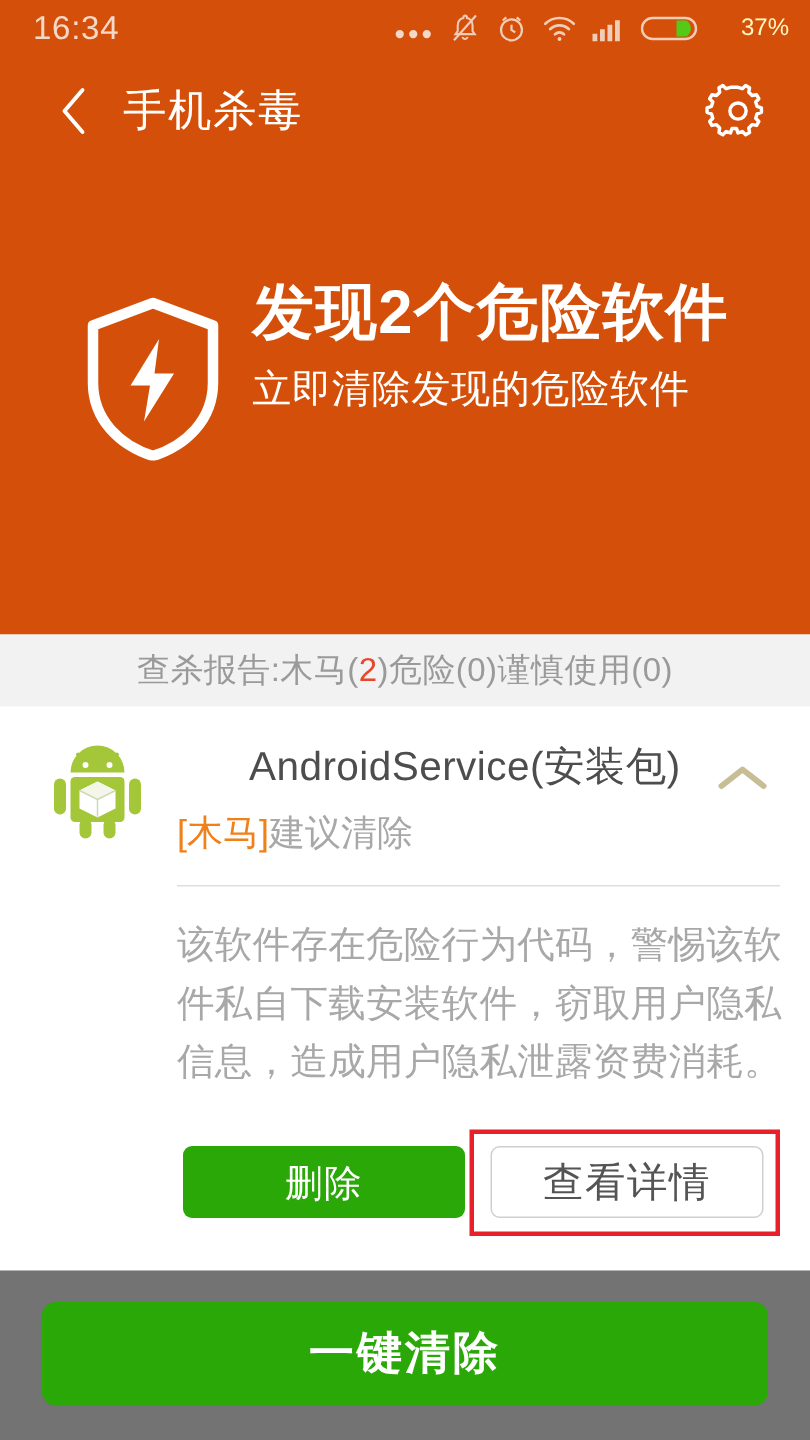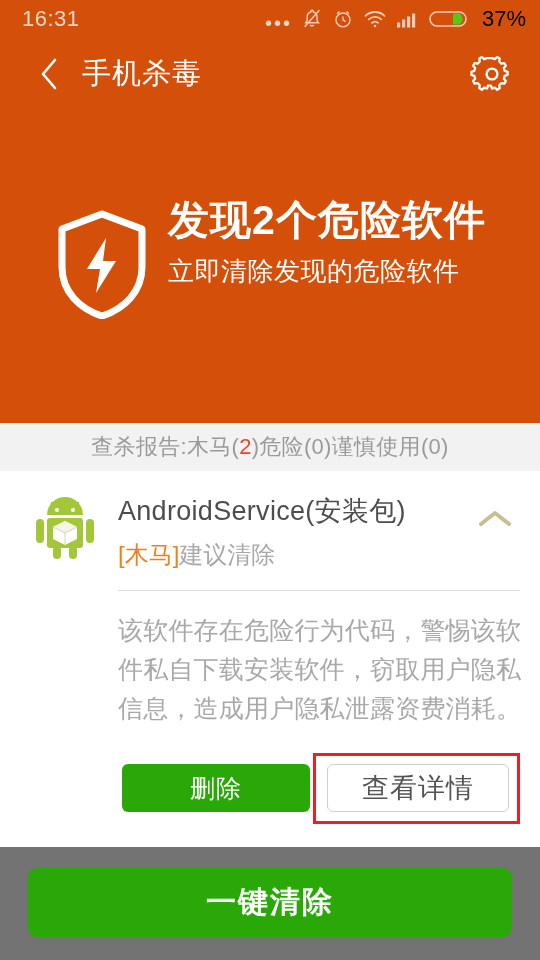--- a/index.html
+++ b/index.html
@@ -21,21 +21,21 @@
   .statusbar {
     position:absolute; left:0; top:0; width:540px; height:38px;
     display:flex; align-items:center; justify-content:space-between;
     padding:0 14px 0 22px;
   }
   .clock {
     color:#f4d8c8; font-size:22px; letter-spacing:0.5px;
   }
   .status-right { display:flex; align-items:center; gap:9px; }
   .status-right .ic { display:block; opacity:.92; }
-  .battery-pct { color:#000000; font-size:22px; margin-left:2px; }
+  .battery-pct { color:#fef9c3; font-size:16px; margin-left:16px; }
   .dots { letter-spacing:2px; color:#f4d8c8; font-size:20px; line-height:10px;
           position:relative; top:4px; }
 
   
   .navbar {
     position:absolute; left:0; top:40px; width:540px; height:68px;
     display:flex; align-items:center; padding:0 24px;
   }
   .back-btn {
     width:44px; height:44px; display:flex; align-items:center; justify-content:center;
@@ -45,21 +45,21 @@
     color:#ffffff; font-size:29px; margin-left:10px; letter-spacing:1px;
   }
   .gear-btn {
     margin-left:auto; width:48px; height:48px;
     display:flex; align-items:center; justify-content:center;
   }
 
   
   .hero-body {
     position:absolute; left:0; top:185px; width:540px;
-    display:flex; align-items:flex-start; justify-content:center;margin-top:12px;
+    display:flex; align-items:flex-start; justify-content:center;
   }
   .shield-wrap { margin-top:12px; margin-right:18px; }
   .hero-text { padding-top:0; }
   .hero-title {
     color:#ffffff; font-size:41px; font-weight:bold; letter-spacing:1px;
     line-height:1.15;
   }
   .hero-sub {
     color:#ffffff; font-size:26px; margin-top:10px; letter-spacing:0.5px;
   }
@@ -79,21 +79,21 @@
   }
   .card-head {
     position:relative; height:110px; padding:14px 0 0 0;
     display:flex; align-items:flex-start;
   }
   .app-icon {
     width:62px; height:70px; margin-left:34px; margin-top:8px; flex:none;
     position:relative;
   }
   .app-meta { margin-left:22px; margin-top:8px; }
-  .app-name { color:#4d4d4d; font-size:27px; letter-spacing:0.3px; }
+  .app-name { color:#4d4d4d; font-size:27px; letter-spacing:0.3px;margin-left:48px; }
   .app-tag { margin-top:10px; font-size:24px; }
   .app-tag .tag { color:#f08019; }
   .app-tag .advice { color:#a8a8a8; }
   .collapse-btn {
     position:absolute; right:22px; top:28px; width:46px; height:40px;
     display:flex; align-items:center; justify-content:center;
   }
   .divider {
     position:absolute; left:118px; top:119px; width:402px; height:1px;
     background:#dfdfdf;
@@ -133,21 +133,21 @@
     display:flex; align-items:center; justify-content:center;
     color:#ffffff; font-size:30px; font-weight:bold; letter-spacing:2px;
   }
 </style>
 </head>
 <body>
 
 <div class="hero">
 
   <div class="statusbar">
-    <div class="clock">16:31</div>
+    <div class="clock">16:34</div>
     <div class="status-right">
       <span class="dots">•••</span>
       <svg class="ic" width="22" height="22" viewBox="0 0 24 24">
         <path d="M12 2.5a1.4 1.4 0 0 1 1.4 1.4v.5c2.5.6 4.1 2.8 4.1 5.5v4l1.6 2.2H5.1l1.6-2.2v-4c0-2.7 1.6-4.9 4.1-5.5v-.5A1.4 1.4 0 0 1 12 2.5z" fill="none" stroke="#f4d8c8" stroke-width="1.5"></path>
         <path d="M10.1 18.2a2 2 0 0 0 3.8 0" fill="none" stroke="#f4d8c8" stroke-width="1.5"></path>
         <line x1="4" y1="20.5" x2="20" y2="2.5" stroke="#f4d8c8" stroke-width="1.6"></line>
       </svg>
       <svg class="ic" width="22" height="22" viewBox="0 0 24 24">
         <circle cx="12" cy="13" r="7.6" fill="none" stroke="#f4d8c8" stroke-width="1.6"></circle>
         <path d="M12 9.2V13l2.7 1.8" fill="none" stroke="#f4d8c8" stroke-width="1.6"></path>

